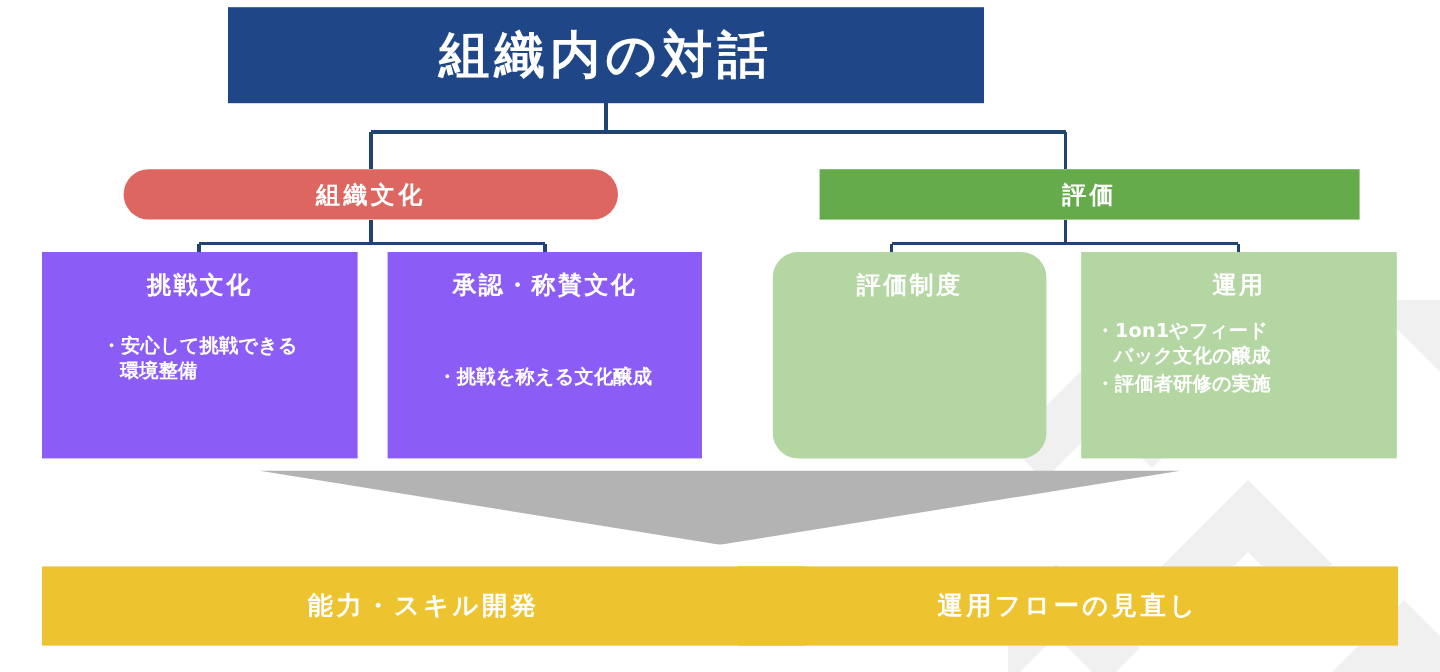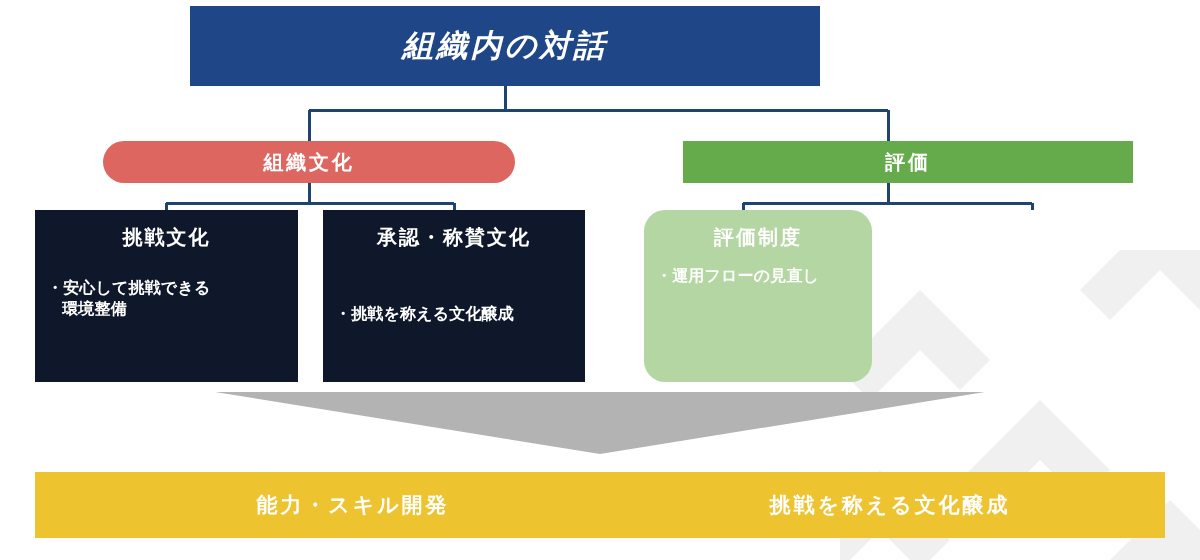--- a/index.html
+++ b/index.html
@@ -55,21 +55,21 @@
     white-space: nowrap;
   }
 
   
   #root-box {
     left: 190px; top: 6px;
     width: 630px; height: 80px;
     background: #1f4788;
     justify-content: center;
   }
-  #root-box .box-title { font-size: 31px; letter-spacing: 0.1em; font-style: italic; }
+  #root-box .box-title { font-size: 42px; letter-spacing: 0.1em; }
 
   
   .l2 {
     height: 42px;
     justify-content: center;
   }
   .l2 .box-title { font-size: 20px; letter-spacing: 0.14em; }
   #l2-culture { left: 103px; top: 141px; width: 412px; background: #dd6661; border-radius: 21px; }
   #l2-evaluation { left: 683px; top: 141px; width: 450px; background: #65ab4c; }
 
@@ -92,21 +92,21 @@
   }
   .bullet {
     font-size: 16px;
     font-weight: bold;
     color: #ffffff;
     line-height: 1.32;
     text-indent: -0.95em;
     padding-left: 0.95em;
     letter-spacing: 0.01em;
   }
-  .card.pink  { background: #0f172a; }
+  .card.pink  { background: #8b5cf6; align-items: center; }
   .card.green { background: #b4d6a2; }
 
   #card-challenge { left: 35px;  top: 210px; width: 263px; height: 172px; }
   #card-praise    { left: 323px; top: 210px; width: 262px; height: 172px; }
   #card-system    { left: 644px; top: 210px; width: 228px; height: 172px; border-radius: 21px; }
   #card-operation { left: 901px; top: 210px; width: 263px; height: 172px; }
 
   #card-praise .card-body { justify-content: center; }
   #card-challenge .card-body { justify-content: flex-start; padding-top: 20px; }
   #card-system .card-body, #card-operation .card-body { justify-content: flex-start; padding-top: 8px; }
@@ -191,30 +191,36 @@
   <div class="box card pink" id="card-praise">
     <div class="box-title">承認・称賛文化</div>
     <div class="card-body">
       <div class="bullet">・挑戦を称える文化醸成</div>
     </div>
   </div>
 
   <div class="box card green" id="card-system">
     <div class="box-title">評価制度</div>
     <div class="card-body">
-      <div class="bullet">・運用フローの見直し</div>
-    </div>
-  </div>
-
+    </div>
+  </div>
+
+  <div class="box card green" id="card-operation">
+    <div class="box-title">運用</div>
+    <div class="card-body">
+      <div class="bullet">・1on1やフィード<br> バック文化の醸成</div>
+      <div class="bullet">・評価者研修の実施</div>
+    </div>
+  </div>
 
   <svg class="big-arrow" viewBox="0 0 770 62" preserveAspectRatio="none" aria-hidden="true">
     <polygon points="0,0 770,0 385,62" fill="#b3b3b3"></polygon>
   </svg>
 
   <div class="box bottom-bar" id="bar-skill">
     <div class="box-title">能力・スキル開発</div>
   </div>
 
   <div class="box bottom-bar" id="bar-talent">
-    <div class="box-title">挑戦を称える文化醸成</div>
+    <div class="box-title">運用フローの見直し</div>
   </div>
 
 </div>
 
 </body></html>

